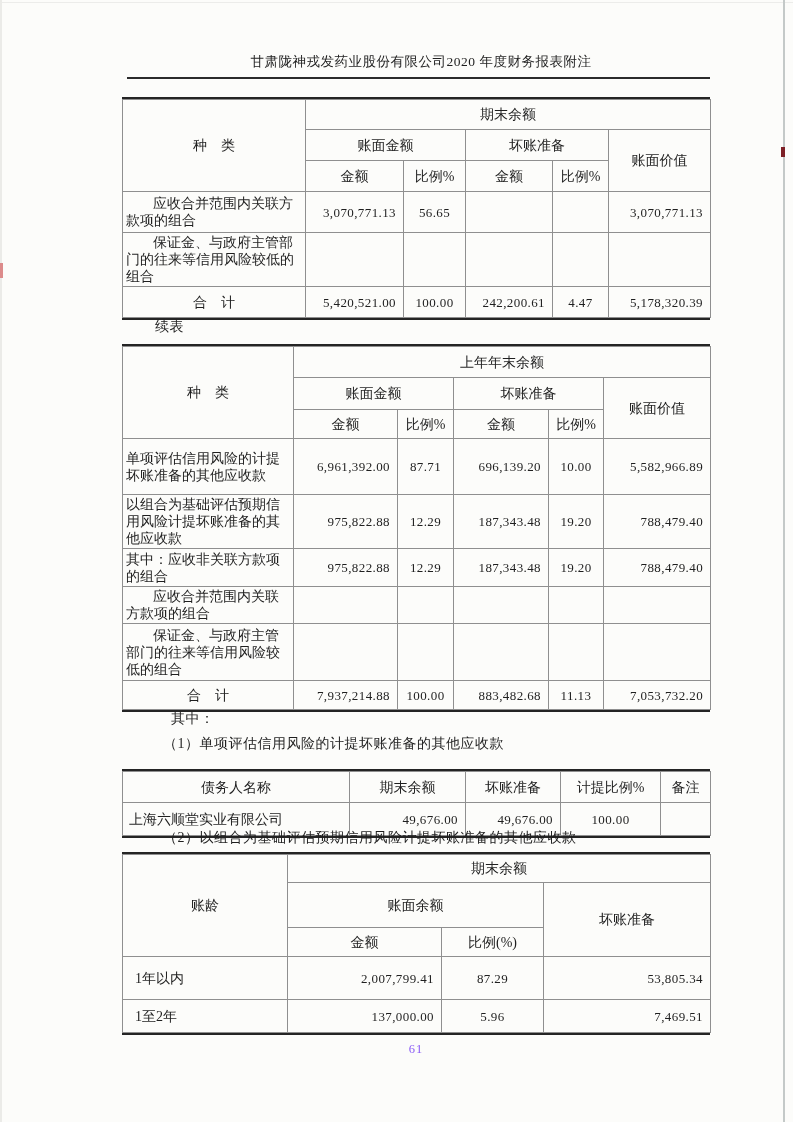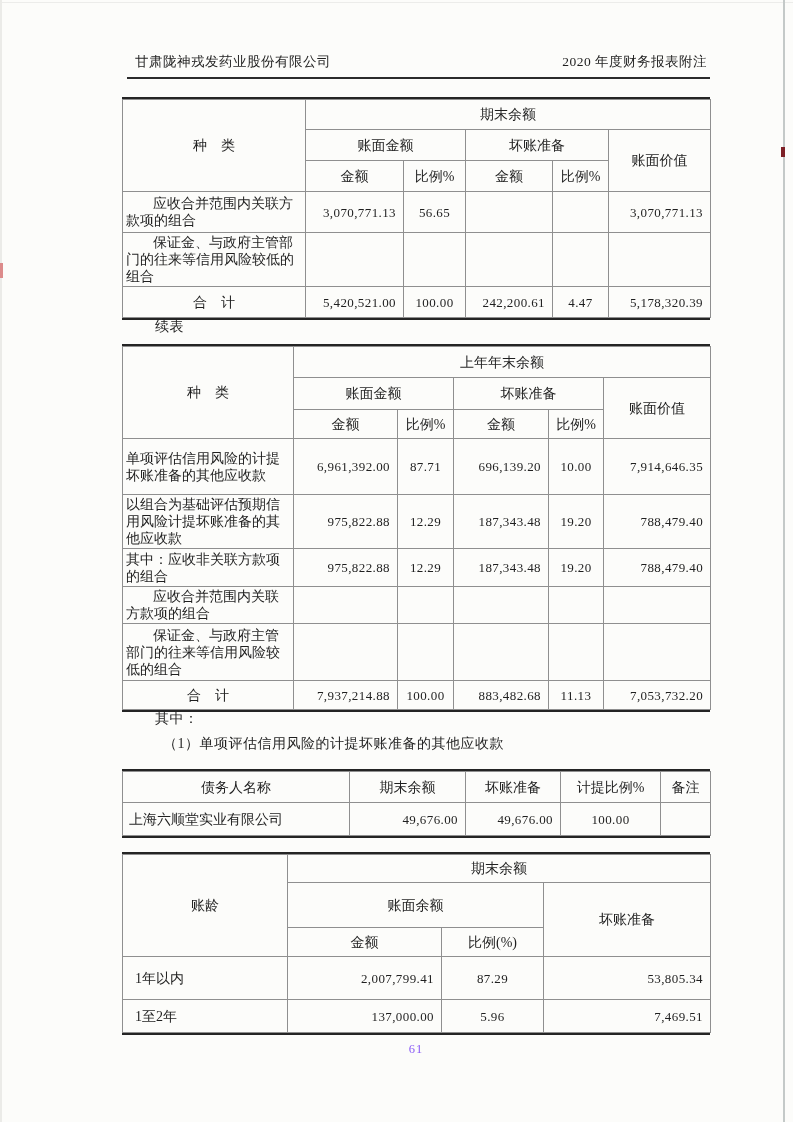--- a/index.html
+++ b/index.html
@@ -6,21 +6,21 @@
   html,body { background:#ffffff; }
   .page {
     position:relative; width:793px; height:1122px;
     background:#fcfcfa; overflow:hidden;
     font-family:"Liberation Serif","DejaVu Serif",serif;
     color:#1f1f1f;
   }
 
   
   .doc-header { position:absolute; left:135px; top:53px; width:572px;
-    display:flex; justify-content:space-between; font-size:13.5px; letter-spacing:0.5px; }
+    display:flex; justify-content:center; font-size:13.5px; letter-spacing:0.5px; }
   .header-rule { position:absolute; left:127px; top:77px; width:583px; height:2px; background:#2b2b2b; }
 
   
   .tw { position:absolute; left:122px; width:588px;
     border-top:2.4px solid #242424; border-bottom:2.4px solid #242424; }
   .tw table { width:100%; border-collapse:collapse; table-layout:fixed; }
   .tw td { border:1px solid #8f8f8f; font-size:14px; line-height:17px;
     vertical-align:middle; padding:1px 3px; overflow:hidden; }
   .hd { text-align:center; }
   .num { text-align:right; padding-right:7px !important; font-size:13px !important;
@@ -141,21 +141,21 @@
         <td class="hd">比例%</td>
         <td class="hd">金额</td>
         <td class="hd">比例%</td>
       </tr>
       <tr style="height:56px">
         <td>单项评估信用风险的计提坏账准备的其他应收款</td>
         <td class="num">6,961,392.00</td>
         <td class="pct">87.71</td>
         <td class="num">696,139.20</td>
         <td class="pct">10.00</td>
-        <td class="num">7,914,646.35</td>
+        <td class="num">5,582,966.89</td>
       </tr>
       <tr style="height:51px">
         <td>以组合为基础评估预期信用风险计提坏账准备的其他应收款</td>
         <td class="num">975,822.88</td>
         <td class="pct">12.29</td>
         <td class="num">187,343.48</td>
         <td class="pct">19.20</td>
         <td class="num">788,479.40</td>
       </tr>
       <tr style="height:38px">
@@ -187,21 +187,21 @@
         <td class="num">7,937,214.88</td>
         <td class="pct">100.00</td>
         <td class="num">883,482.68</td>
         <td class="pct">11.13</td>
         <td class="num">7,053,732.20</td>
       </tr>
     </tbody>
       </table>
   </div>
 
-  <div class="sec" style="left:155px; top:710px;">其中：</div>
+  <div class="sec" style="left:171px; top:710px;">其中：</div>
   <div class="sec" style="left:163px; top:735px;">（1）单项评估信用风险的计提坏账准备的其他应收款</div>
 
   <div class="tw" style="top:757px;margin-top:12px;">
     <table>
       <colgroup>
           <col style="width:227px">
           <col style="width:116px">
           <col style="width:95px">
           <col style="width:100px">
           <col style="width:50px">
@@ -218,20 +218,21 @@
         <td class="padl">上海六顺堂实业有限公司</td>
         <td class="num">49,676.00</td>
         <td class="num">49,676.00</td>
         <td class="pct">100.00</td>
         <td></td>
       </tr>
     </tbody>
       </table>
   </div>
 
+  <div class="sec" style="left:163px; top:829px;">（2）以组合为基础评估预期信用风险计提坏账准备的其他应收款</div>
 
   <div class="tw" style="top:852px;">
     <table>
       <colgroup>
           <col style="width:165px">
           <col style="width:154px">
           <col style="width:102px">
           <col style="width:167px">
         </colgroup>
       <tbody>

